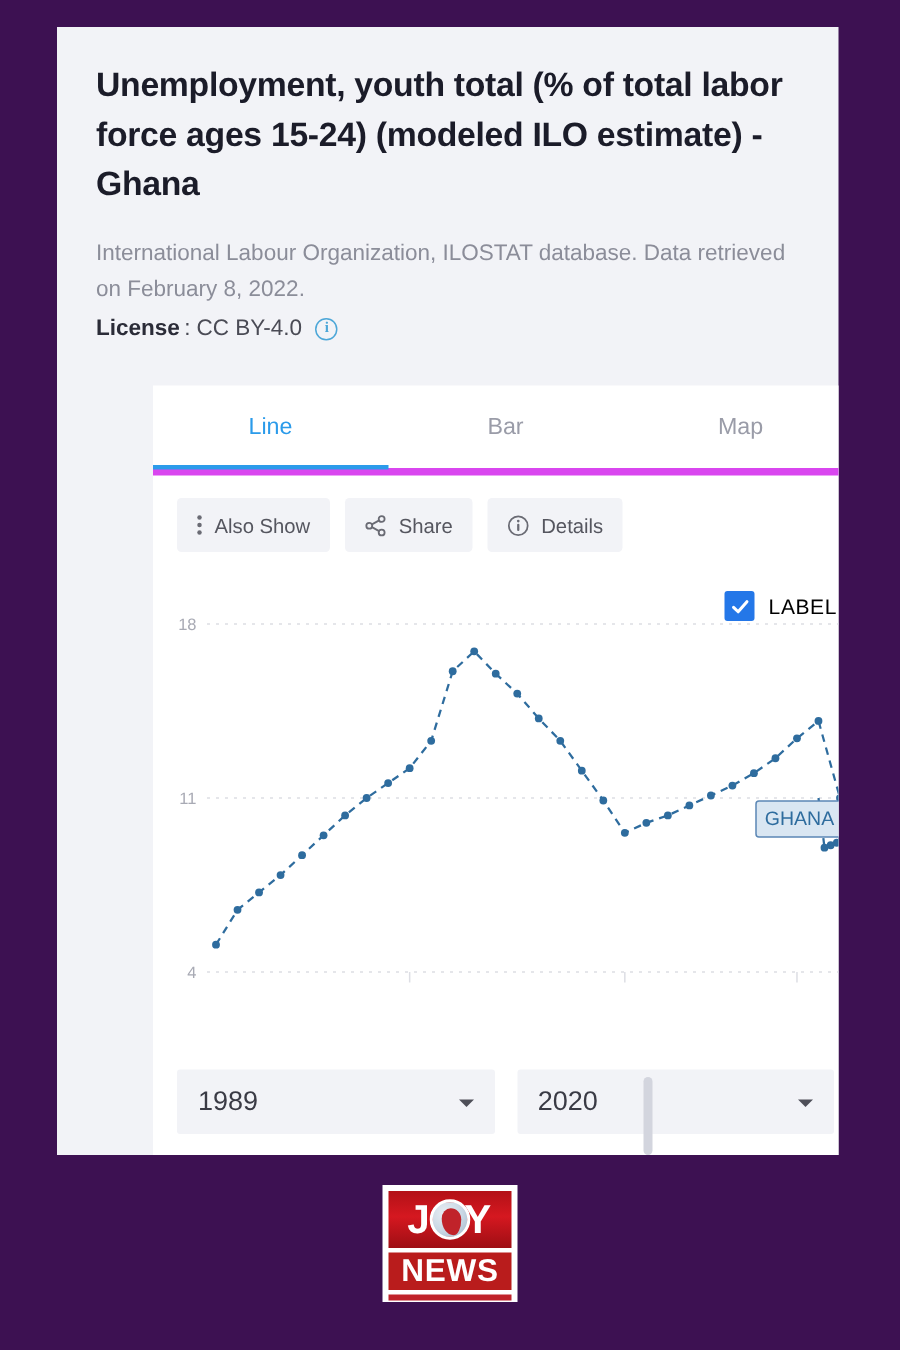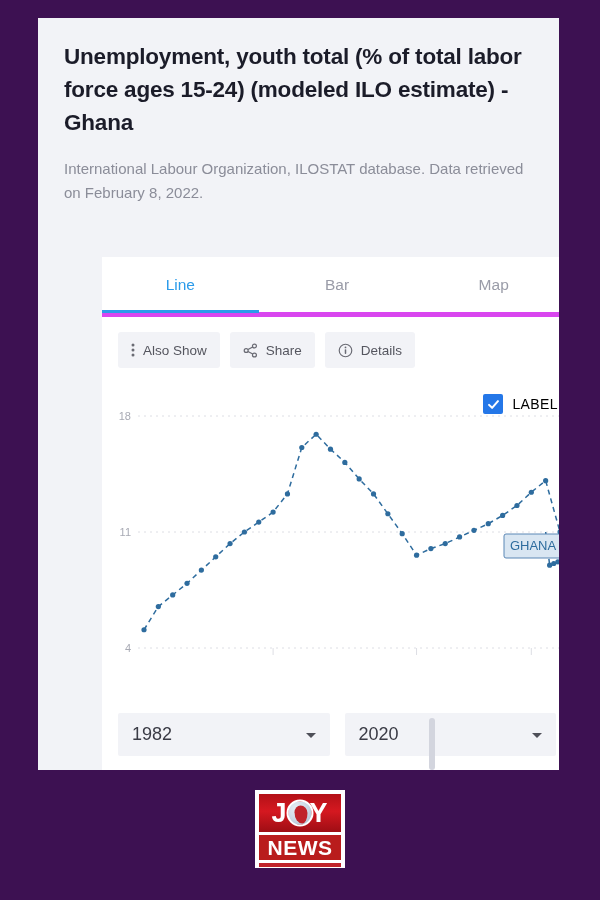--- a/index.html
+++ b/index.html
@@ -236,20 +236,26 @@
 
 <div id="root">
 
   <div class="card">
     <div class="card-inner">
 
       <div class="page-title">Unemployment, youth total (% of total labor force ages 15-24) (modeled ILO estimate) - Ghana</div>
 
       <div class="source-text">International Labour Organization, ILOSTAT database. Data retrieved on February 8, 2022.</div>
 
+      <div class="license-line">
+        <span class="license-label">License</span>
+        <span class="license-sep">:</span>
+        <span class="license-val">CC BY-4.0</span>
+        <span class="info-icon">i</span>
+      </div>
 
     </div>
 
     <div class="panel">
 
       <div class="tabs">
         <div class="tab active">
           <span>Line</span>
         </div>
         <div class="tab">
@@ -360,21 +366,21 @@
             <circle cx="454" cy="165.2" r="2.6" fill="#2E6C9E"></circle>
             <g>
               <rect x="396" y="144" width="58" height="24" rx="2" fill="#D9E6F2" stroke="#5B87B5" stroke-width="1"></rect>
               <text x="425" y="160" text-anchor="middle" font-size="13" fill="#2E6C9E" font-family="&quot;Liberation Sans&quot;, sans-serif">GHANA</text>
             </g>
           </svg>
       </div>
 
       <div class="years">
         <div class="sel">
-          <span class="sel-val">1982</span>
+          <span class="sel-val">1989</span>
           <span class="caret"></span>
         </div>
         <div class="sel">
           <span class="sel-val">2020</span>
           <span class="caret"></span>
         </div>
       </div>
 
     </div>
   </div>

